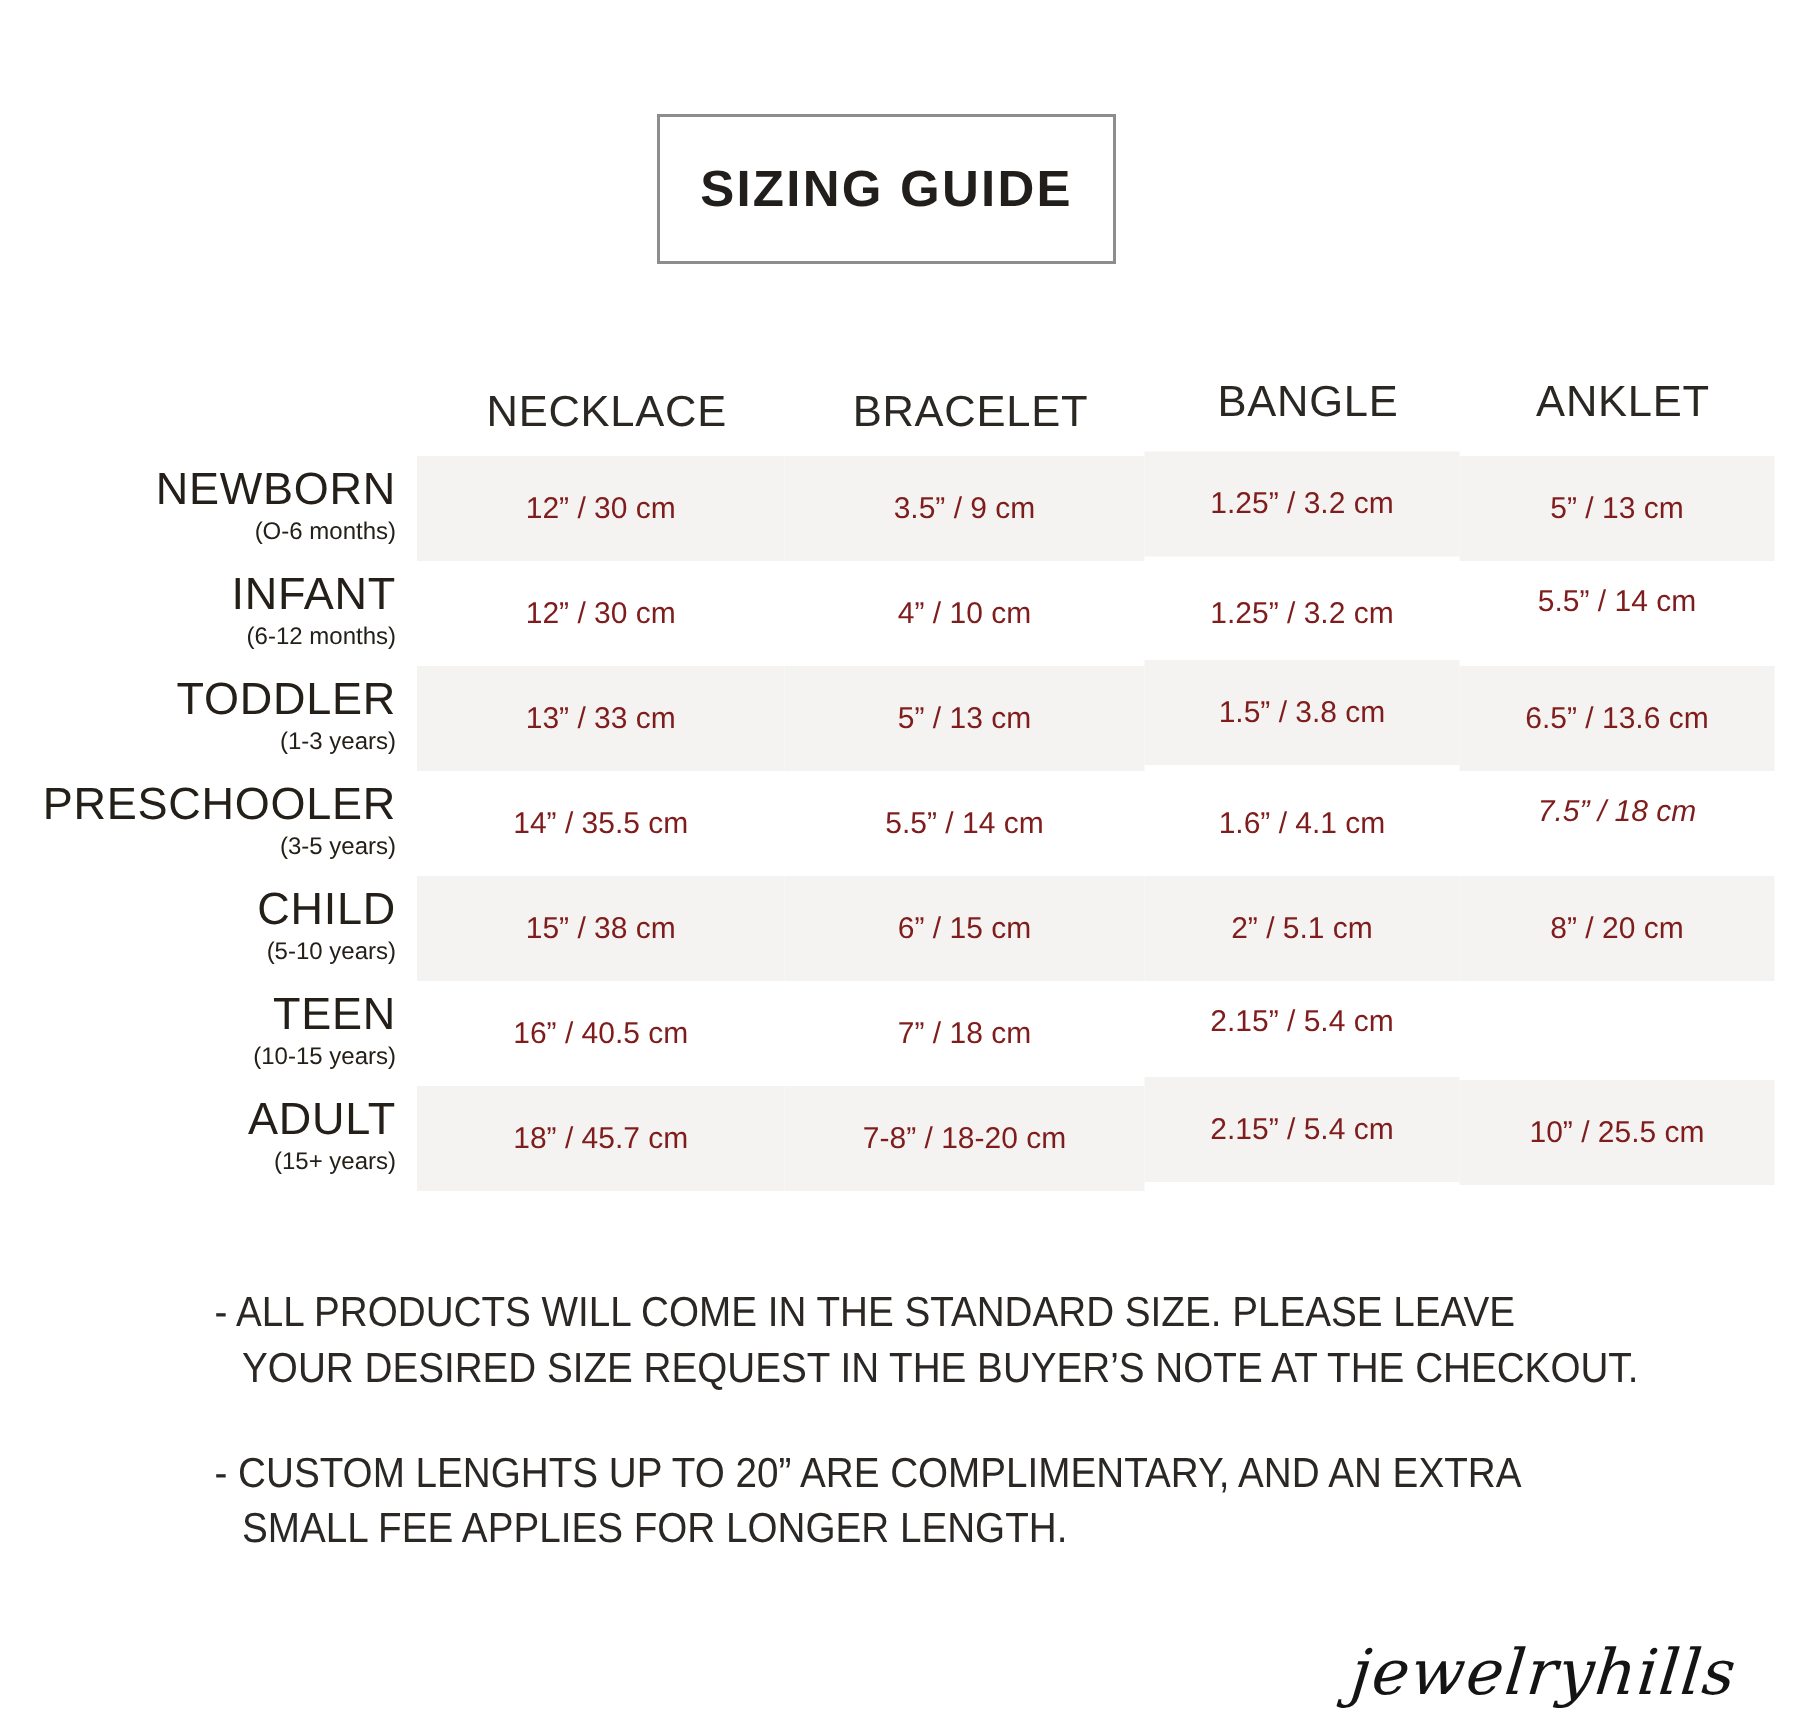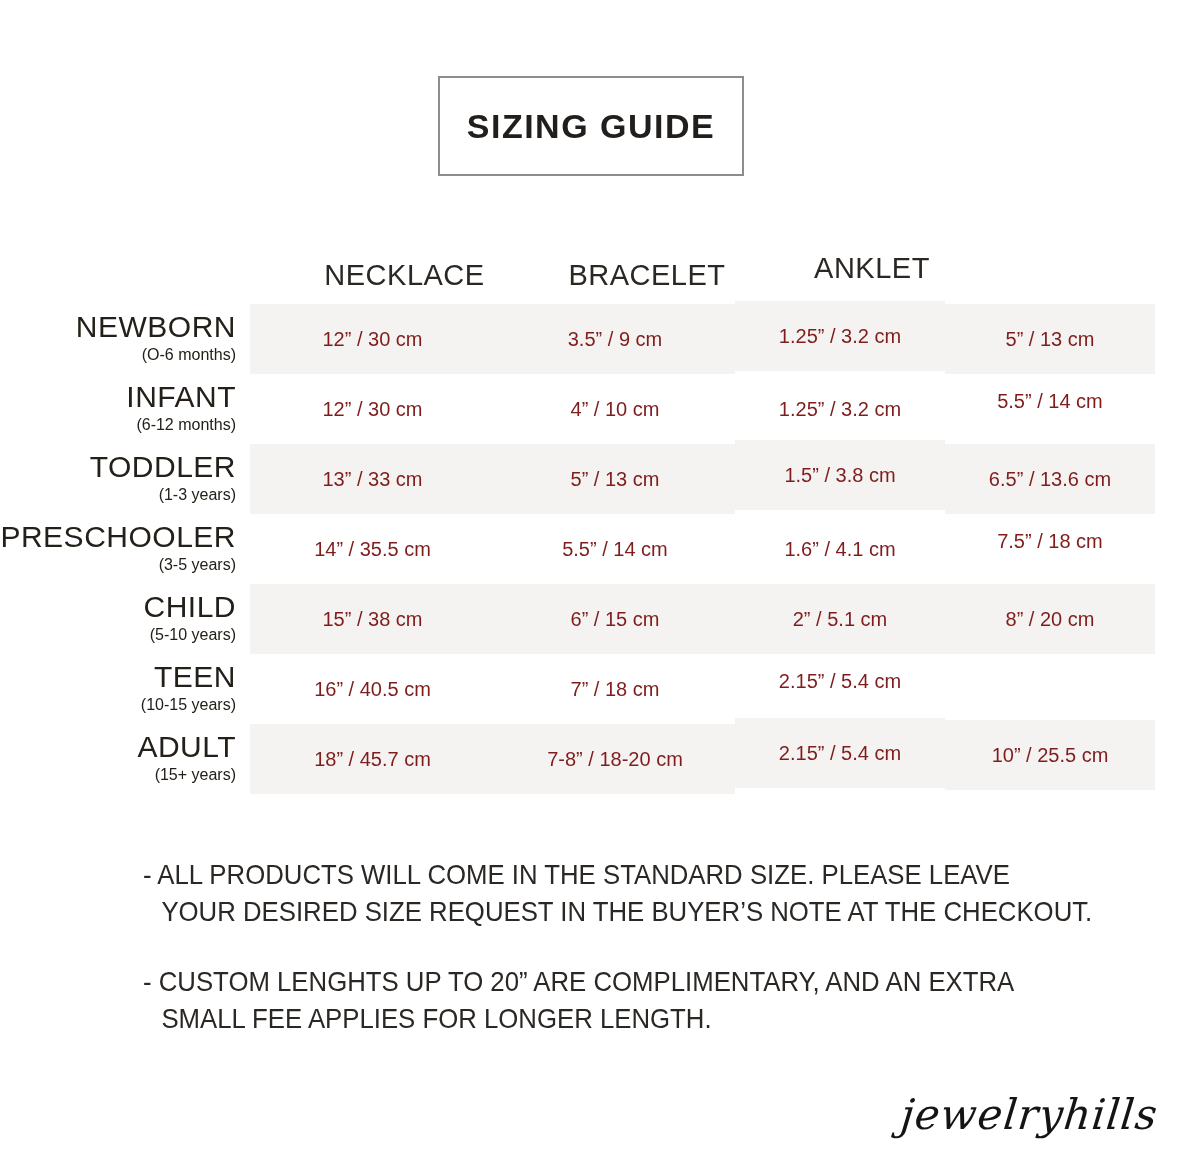--- a/index.html
+++ b/index.html
@@ -44,21 +44,21 @@
   .thead { height: 57px; align-items: center; margin-left: 32px; }
   .head {
     display: flex;
     justify-content: center;
     font-size: 29px;
     letter-spacing: 0.5px;
     color: #2b2824;
   }
   .head.raised { transform: translateY(-7px); }
 
-  .trow { height: 70px; }
+  .trow { height: 70px; padding-left: 28px; }
   .trow .val {
     display: flex;
     align-items: center;
     justify-content: center;
     font-size: 20px;
     color: #7f1d1d;
     white-space: nowrap;
   }
   .trow.shaded .val, .trow.shaded .shadepad { background: #f4f3f1; }
 
@@ -71,21 +71,21 @@
     box-sizing: border-box;
     background: #ffffff !important;
   }
   .rlabel { font-size: 30px; letter-spacing: 0.5px; line-height: 32px; color: #242019; }
   .rsub   { font-size: 16px; line-height: 24px; color: #242019; }
 
   
   #rows .trow:nth-child(1) .v2 { transform: translateY(-3px); }
   #rows .trow:nth-child(2) .v3 { transform: translateY(-8px); }
   #rows .trow:nth-child(3) .v2 { transform: translateY(-4px); }
-  #rows .trow:nth-child(4) .v3 { transform: translateY(-8px); }
+  #rows .trow:nth-child(4) .v3 { transform: translateY(-8px); font-style: italic; }
   #rows .trow:nth-child(6) .v2 { transform: translateY(-8px); }
   #rows .trow:nth-child(7) .v2 { transform: translateY(-6px); }
   #rows .trow:nth-child(7) .v3 { transform: translateY(-4px); }
 
   
   .notes { position: absolute; left: 143px; top: 856px; }
   .note {
     font-size: 28px;
     line-height: 37px;
     letter-spacing: 0px;
@@ -117,20 +117,21 @@
 
   <div class="title-box">
     <h1 class="title">SIZING GUIDE</h1>
   </div>
 
   <div class="table">
     <div class="thead">
       <div class="label-cell"></div>
       <div class="head">NECKLACE</div>
       <div class="head">BRACELET</div>
+      <div class="head raised">BANGLE</div>
       <div class="head raised">ANKLET</div>
     </div>
     <div id="rows">
     <div class="trow shaded">
       <div class="label-cell">
         <div class="rlabel">NEWBORN</div>
         <div class="rsub">(O-6 months)</div>
       </div>
       <div class="val v0">12” / 30 cm</div>
       <div class="val v1">3.5” / 9 cm</div>

